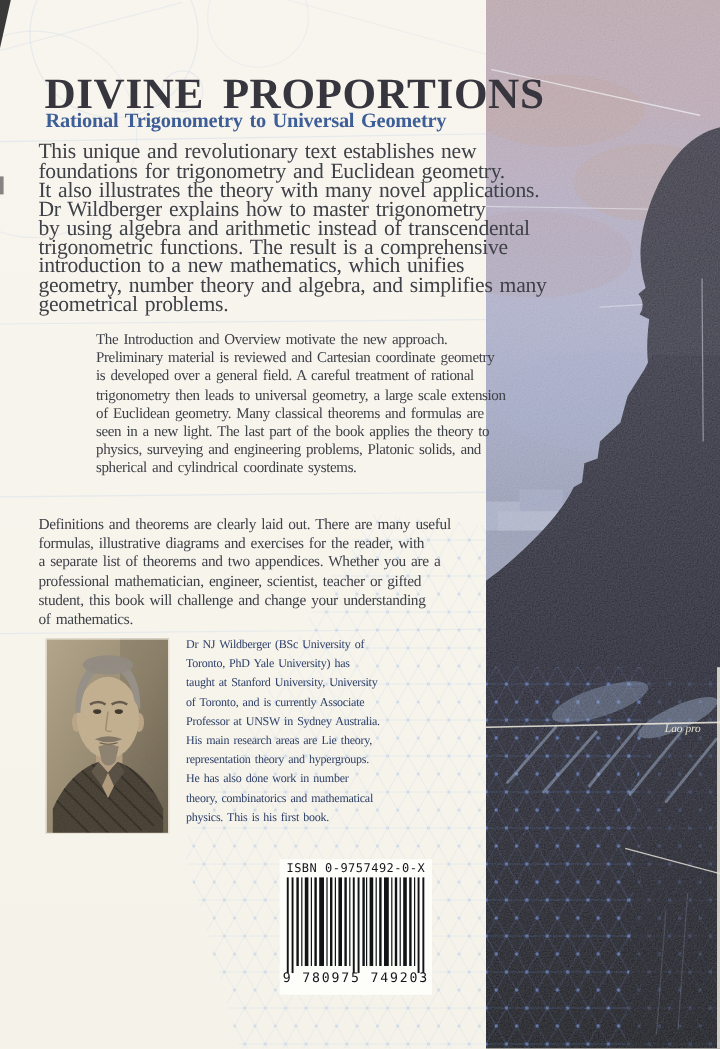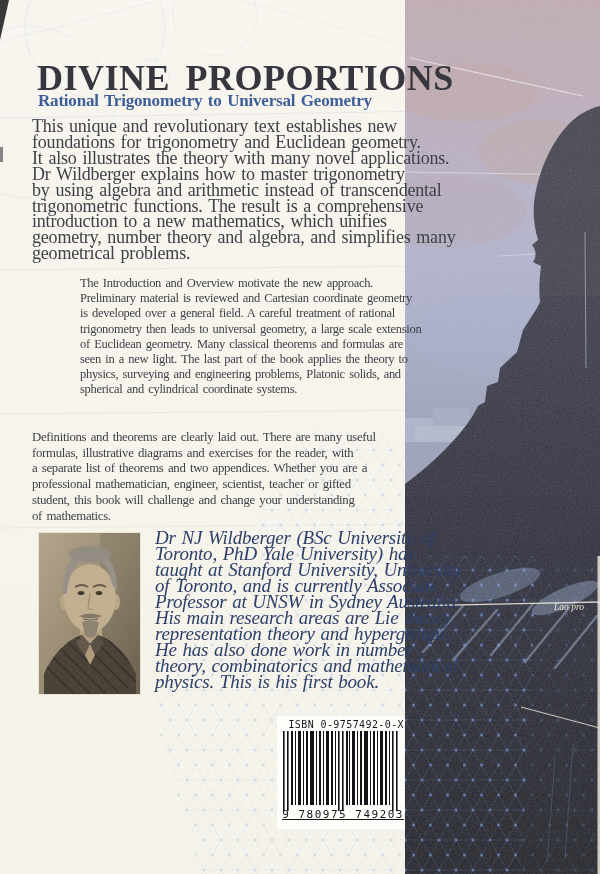--- a/index.html
+++ b/index.html
@@ -26,30 +26,30 @@
       font-size:17px; letter-spacing:-0.2px; word-spacing:1.5px; color:#3d5e97; white-space:pre; }
 
   .para { position:absolute; left:32px; color:#3f4148; white-space:pre; word-spacing:1.5px; }
   .para1 { top:119px;  font-size:18px; line-height:15.9px; letter-spacing:-0.2px; }
   .para2 { top:276px;  font-size:12.5px; line-height:15.2px; letter-spacing:-0.3px;margin-left:48px; }
   .para3 { top:430px;  font-size:12.8px; line-height:15.7px; letter-spacing:-0.3px; }
 
   .bio-row { position:absolute; left:0; top:0; z-index:4; }
   .photo { position:absolute; left:38px; top:532px; width:103px; height:163px; }
   .bio { position:absolute; left:155px; top:530px; width:266px;
-      font-size:19px; line-height:16px; letter-spacing:-0.2px; word-spacing:1.2px;
-      color:#2e4068; white-space:pre;font-style:italic; }
+      font-size:10px; line-height:16px; letter-spacing:-0.2px; word-spacing:1.2px;
+      color:#2e4068; white-space:pre; }
 
   .isbn-box { position:absolute; left:233px; top:716px; width:127px; height:113px;
-      background:#fdfdfa; z-index:5; text-align:right;margin-left:44px; }
+      background:#fdfdfa; z-index:5; text-align:center; }
   .isbn-label { font-family:"DejaVu Sans Mono", monospace; font-size:10px; letter-spacing:.4px;
       color:#15161a; padding-top:3px; white-space:pre; }
   .barcode { display:block; margin:1px auto 0 auto; }
   .isbn-number { font-family:"DejaVu Sans Mono", monospace; font-size:11px; letter-spacing:1.5px;
-      color:#15161a; margin-top:-3px; white-space:pre;text-decoration:underline; }
+      color:#15161a; margin-top:-3px; white-space:pre; }
 </style>
 </head>
 <body>
 
 <div class="cover">
 
   <svg class="bg-art" width="600" height="874" viewBox="0 0 600 874">
     <defs>
       <pattern id="meshL" width="34" height="30" patternUnits="userSpaceOnUse">
         <g stroke="#ccdcee" stroke-width="0.6">

